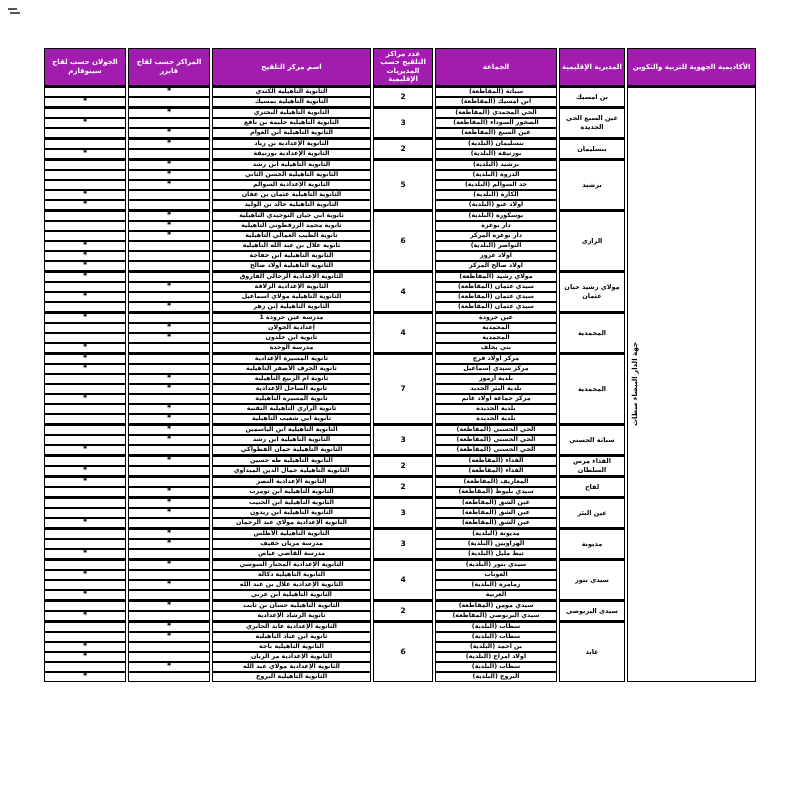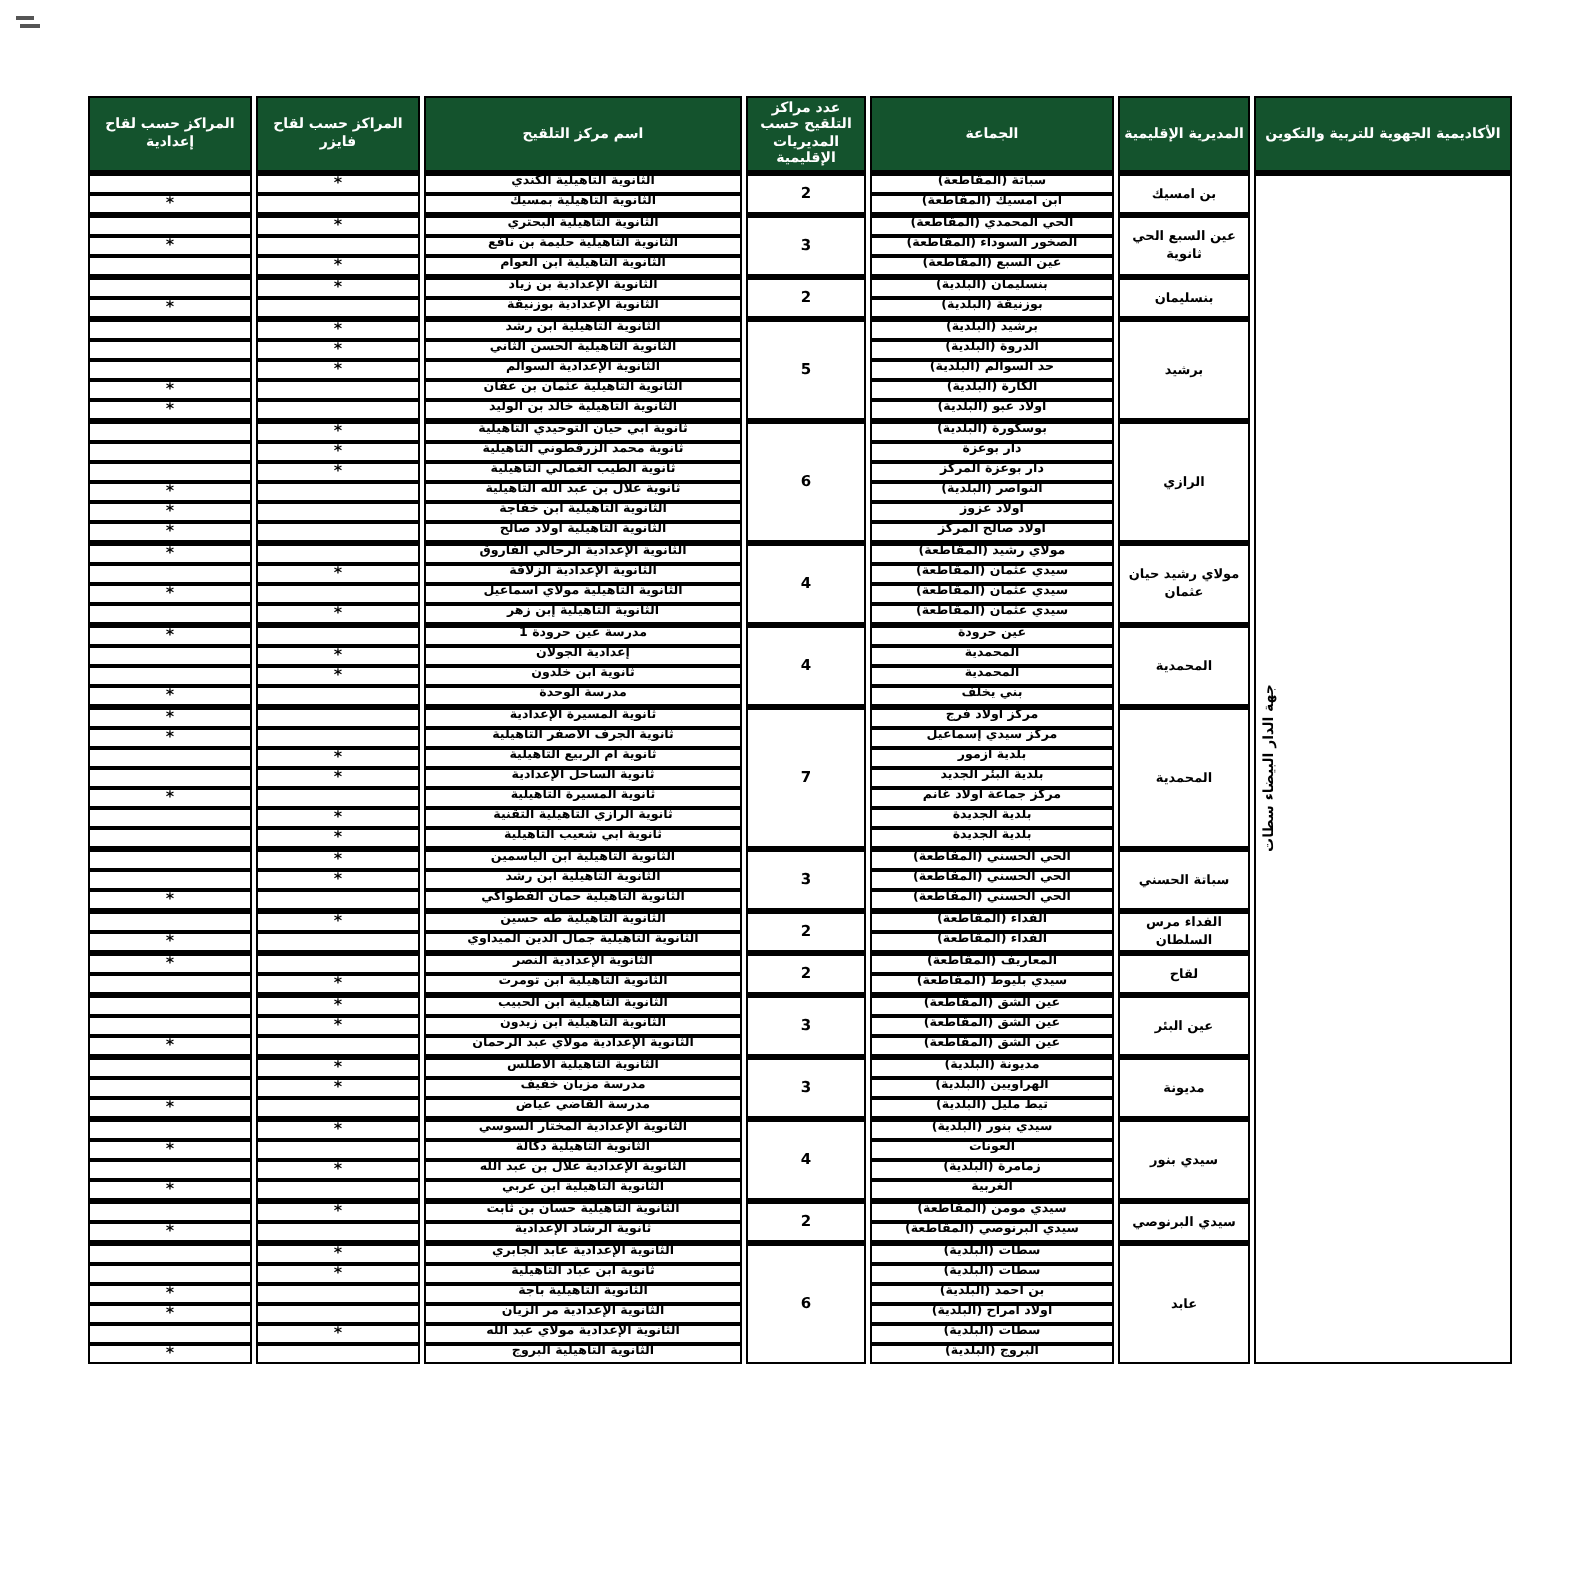--- a/index.html
+++ b/index.html
@@ -25,21 +25,21 @@
   }
   .vax th, .vax td{
     border:1px solid #000;
     box-sizing:border-box;
     padding:0;
     text-align:center;
     vertical-align:middle;
     overflow:hidden;
   }
   .vax thead th{
-    background:#14532d;
+    background:#a21caf;
     color:#fff;
     font-size:7px;
     font-weight:bold;
     height:28px;
     line-height:1.2;
     padding:1px;
     margin-left:28px;
   }
   .vax td{
     background:#fff;
@@ -78,21 +78,21 @@
       <col style="width:82px">
   </colgroup>
   <thead>
     <tr>
       <th>الأكاديمية الجهوية للتربية والتكوين</th>
       <th>المديرية الإقليمية</th>
       <th>الجماعة</th>
       <th>عدد مراكز التلقيح حسب المديريات الإقليمية</th>
       <th>اسم مركز التلقيح</th>
       <th>المراكز حسب لقاح فايزر</th>
-      <th>المراكز حسب لقاح إعدادية</th>
+      <th>الجولان حسب لقاح سينوفارم</th>
     </tr>
   </thead>
   <tbody>
       <tr class="group-start">
         <td rowspan="58" class="academy-cell">
           <span class="rot">جهة الدار البيضاء سطات</span>
         </td>
         <td rowspan="2" class="dir-cell">بن امسيك</td>
         <td>سباتة (المقاطعة)</td>
         <td rowspan="2" class="count-cell">2</td>
@@ -100,21 +100,21 @@
         <td class="mark-cell">*</td>
         <td class="mark-cell"></td>
       </tr>
       <tr>
         <td>ابن امسيك (المقاطعة)</td>
         <td>الثانوية التأهيلية بمسيك</td>
         <td class="mark-cell"></td>
         <td class="mark-cell">*</td>
       </tr>
       <tr class="group-start">
-        <td rowspan="3" class="dir-cell">عين السبع الحي ثانوية</td>
+        <td rowspan="3" class="dir-cell">عين السبع الحي الجديدة</td>
         <td>الحي المحمدي (المقاطعة)</td>
         <td rowspan="3" class="count-cell">3</td>
         <td>الثانوية التأهيلية البحتري</td>
         <td class="mark-cell">*</td>
         <td class="mark-cell"></td>
       </tr>
       <tr>
         <td>الصخور السوداء (المقاطعة)</td>
         <td>الثانوية التأهيلية حليمة بن نافع</td>
         <td class="mark-cell"></td>

